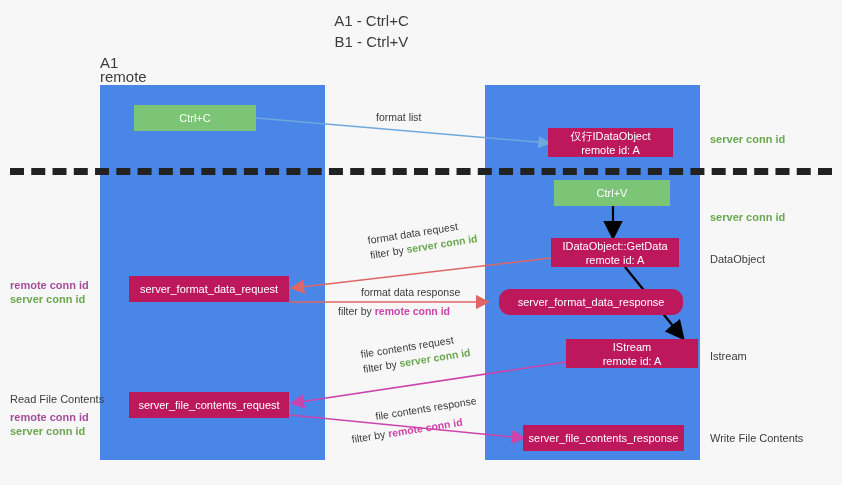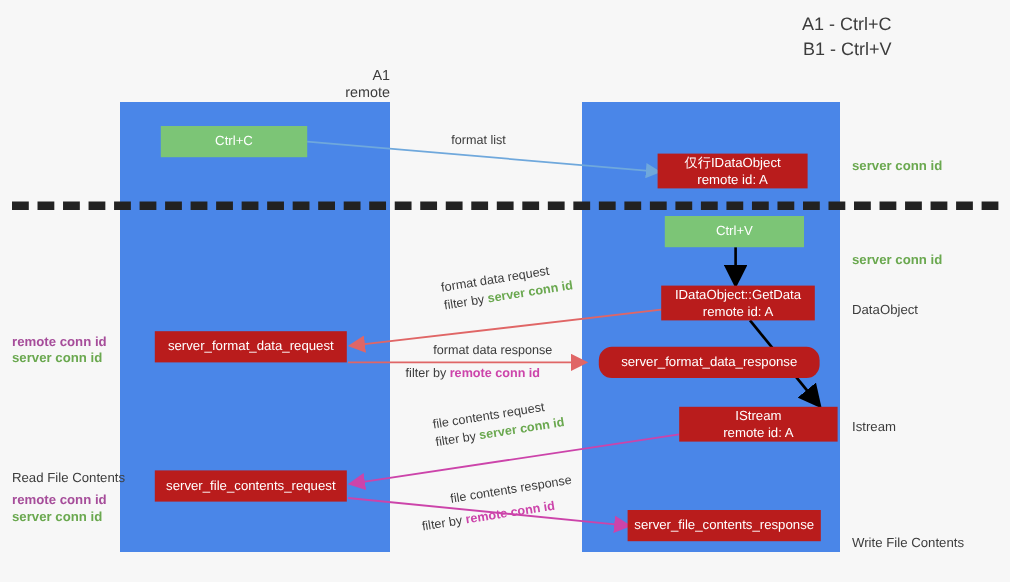--- a/index.html
+++ b/index.html
@@ -28,35 +28,35 @@
   }
   .lane {
     position: absolute;
     background: #4a86e8;
   }
   .lane-a { left: 100px; top: 85px; width: 225px; height: 375px; }
   .lane-b { left: 485px; top: 85px; width: 215px; height: 375px; }
 
   .lane-title {
     position: absolute;
-    text-align: right;
-    font-size: 12px;
+    text-align: left;
+    font-size: 15px;
     color: #3c3c3c;
     line-height: 14px;
     white-space: pre-line;
   }
   .lane-title-a { left: 100px; top: 56px; width: 225px; }
   .lane-title-b { left: 485px; top: 56px; width: 215px; }
 
   .title {
     position: absolute;
     left: 0;
     top: 10px;
     width: 743px;
-    text-align: right;
+    text-align: center;
     font-size: 15px;
     color: #3c3c3c;
     line-height: 21px;
     white-space: pre-line;
   }
 
   .node {
     position: absolute;
     box-sizing: border-box;
     display: flex;
@@ -64,21 +64,21 @@
     align-items: center;
     justify-content: center;
     color: #ffffff;
     font-size: 11px;
     line-height: 14px;
     text-align: center;
     white-space: pre-line;
     padding: 2px 4px;
   }
   .node-green { background: #7cc576; }
-  .node-orange { background: #b91c1c; }
+  .node-orange { background: #be185d; }
 
   .side-label {
     position: absolute;
     font-size: 11px;
     line-height: 14px;
     color: #3c3c3c;
     white-space: pre-line;
   }
   .side-label.green { color: #6aa84f; font-weight: bold; }
 
@@ -180,21 +180,21 @@
   <div class="node node-orange" style="left:523px; top:425px; width:161px; height:26px;">server_file_contents_response</div>
 
   <div class="side-label green" style="left:710px; top:132px;">server conn id</div>
 
   <div class="side-label green" style="left:710px; top:210px;">server conn id</div>
 
   <div class="side-label" style="left:710px; top:252px;">DataObject</div>
 
   <div class="side-label" style="left:710px; top:349px;">Istream</div>
 
-  <div class="side-label" style="left:710px; top:431px;margin-top:15px;">Write File Contents</div>
+  <div class="side-label" style="left:710px; top:431px;">Write File Contents</div>
 
   <div class="multi-label" style="left:10px; top:278px;">
     <div class="lbl-purple">remote conn id</div>
     <div class="lbl-green">server conn id</div>
   </div>
 
   <div class="side-label" style="left:10px; top:392px;">Read File Contents</div>
 
   <div class="multi-label" style="left:10px; top:410px;">
     <div class="lbl-purple">remote conn id</div>

